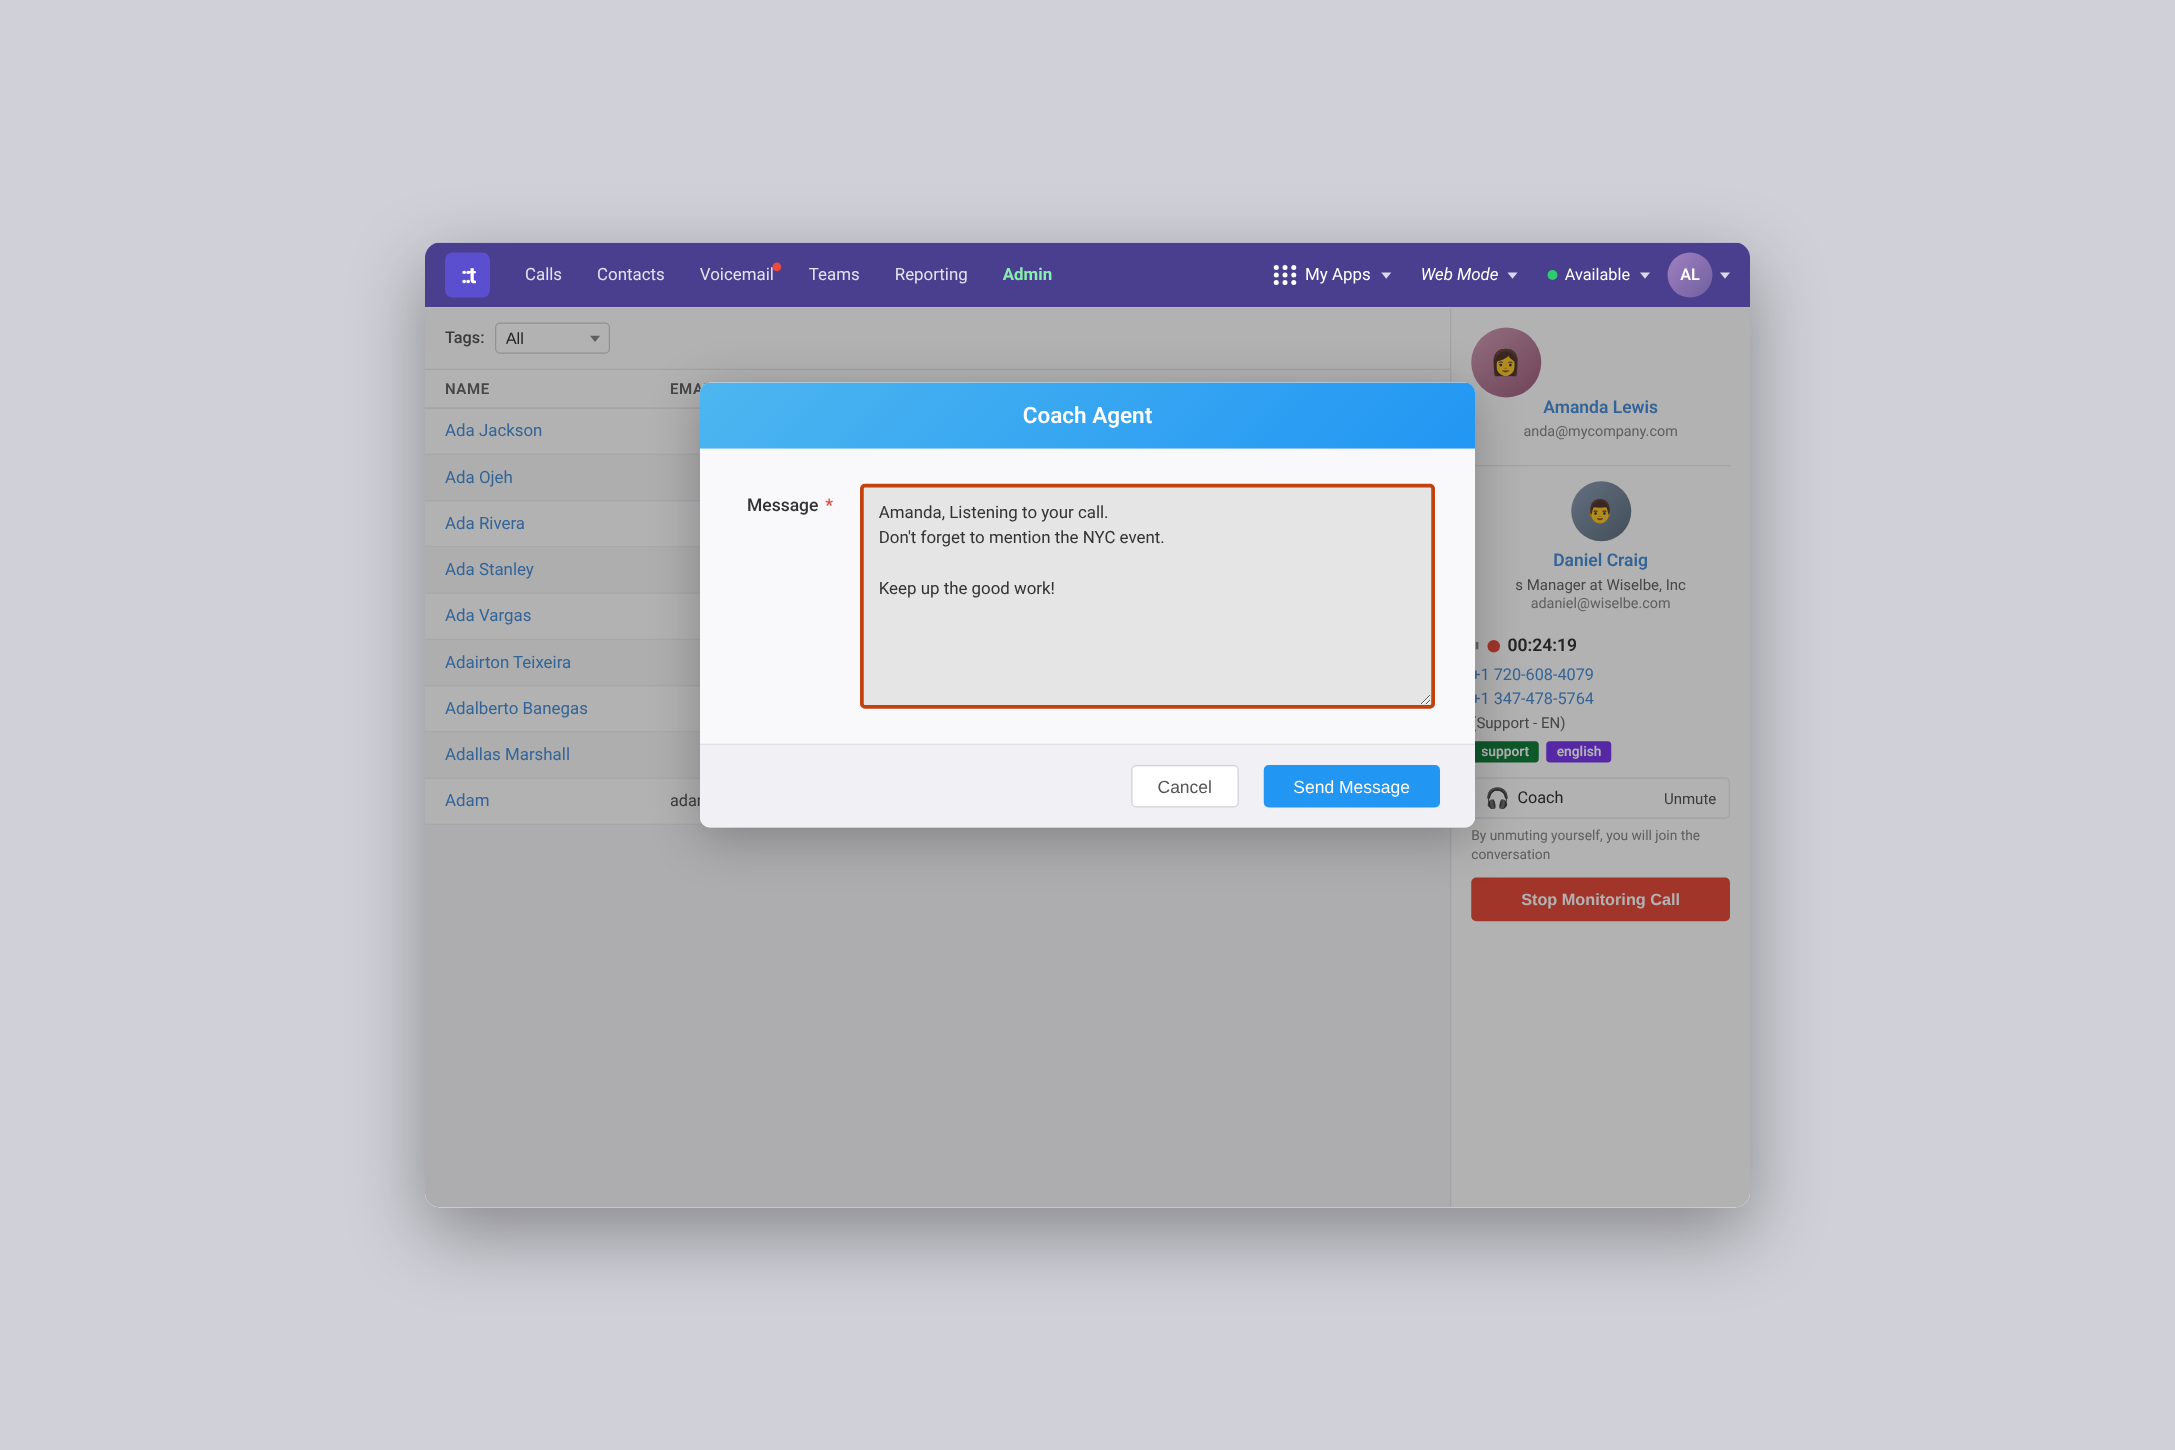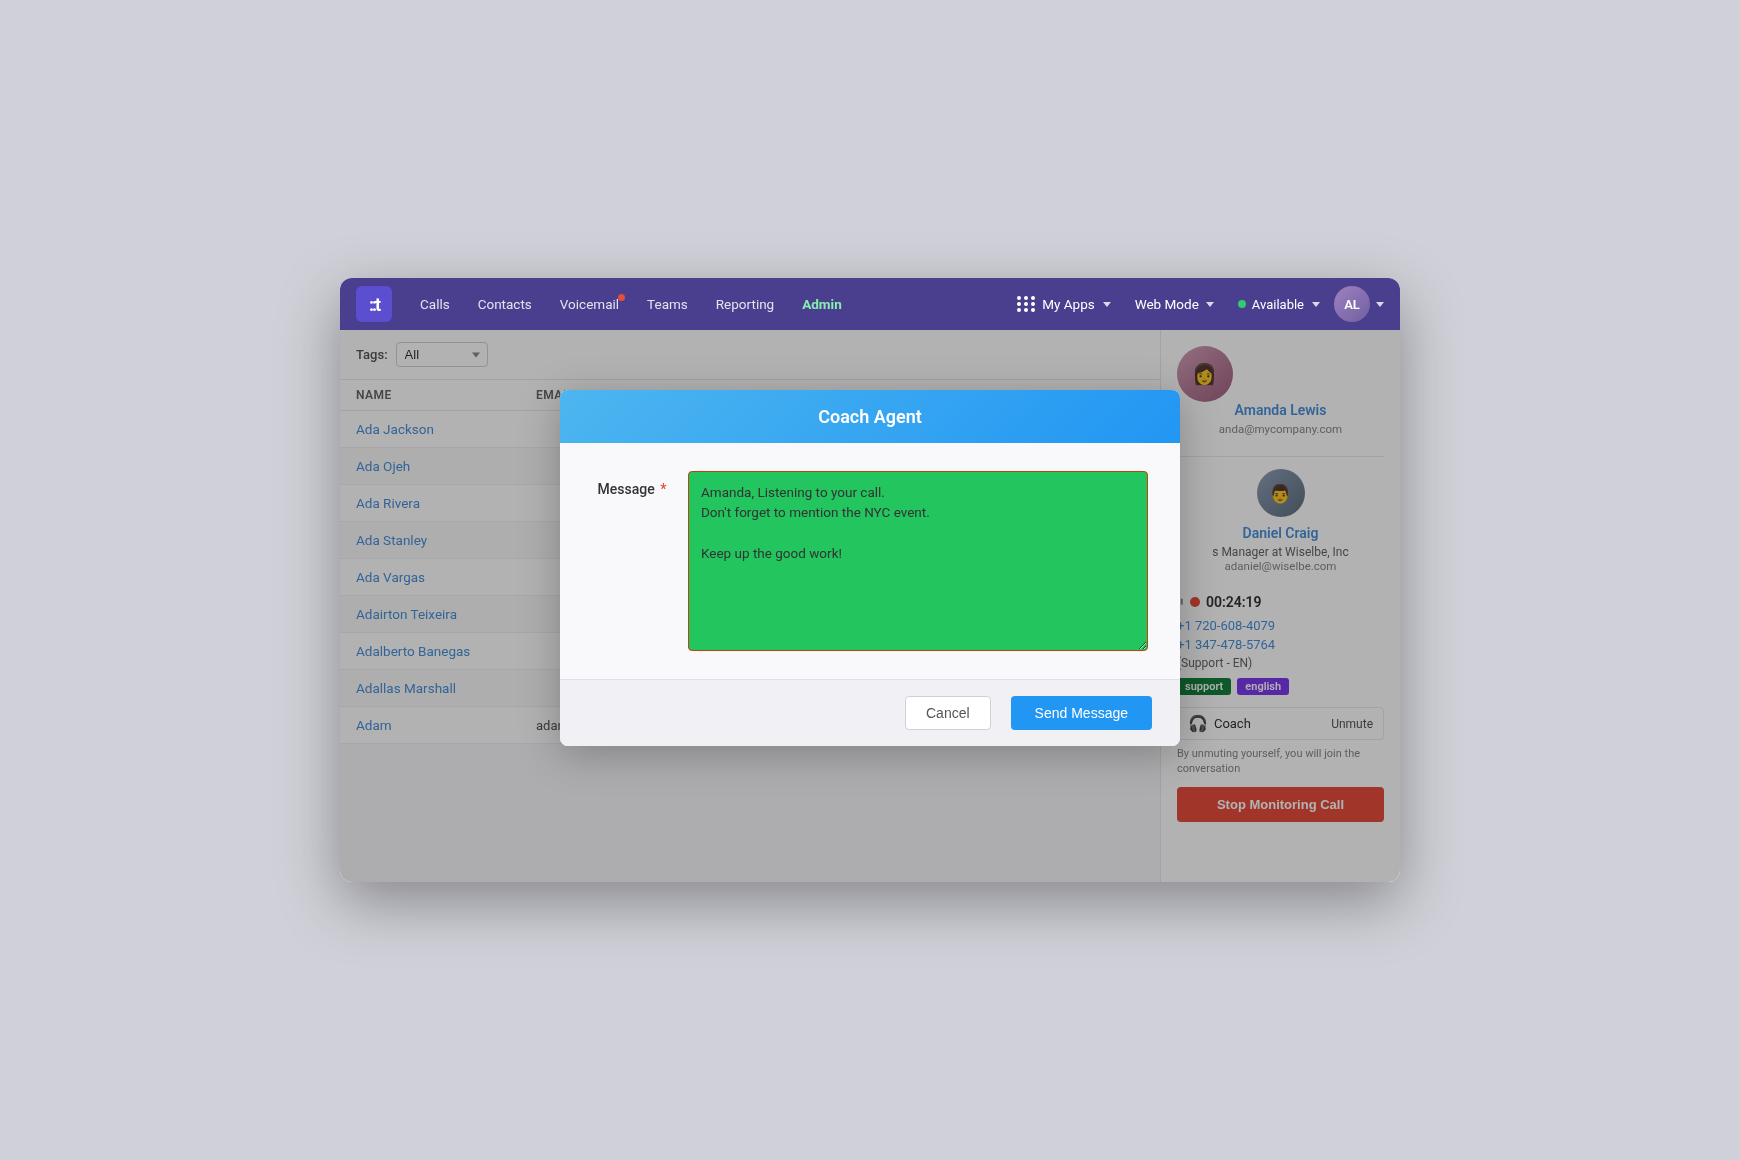--- a/index.html
+++ b/index.html
@@ -93,20 +93,21 @@
     }
     .nav-mode-btn {
       display: flex;
       align-items: center;
       gap: 5px;
       color: #fff;
       font-size: 13.5px;
       padding: 6px 10px;
       cursor: pointer;
       border-radius: 4px;
+      font-style: italic;
     }
     .status-btn {
       display: flex;
       align-items: center;
       gap: 6px;
       color: #fff;
       font-size: 13px;
       padding: 6px 10px;
       cursor: pointer;
       border-radius: 4px;
@@ -122,21 +123,21 @@
       height: 0;
       border-left: 4px solid transparent;
       border-right: 4px solid transparent;
       border-top: 5px solid rgba(255,255,255,0.8);
       display: inline-block;
       margin-left: 2px;
     }
     
     .main-content {
       display: flex;
-      height: 552px;
+      height: 720px;
       position: relative;
     }
     
     .left-panel {
       flex: 1;
       background: #f8f8fb;
       overflow: hidden;
       position: relative;
     }
     .tags-bar {
@@ -405,30 +406,30 @@
       padding-top: 10px;
       min-width: 80px;
       text-align: center;
     }
     .required-star {
       color: #e74c3c;
       margin-left: 2px;
     }
     .form-textarea {
       flex: 1;
-      border: 1px solid #c2410c;
+      border: 3px solid #c2410c;
       border-radius: 4px;
       padding: 10px 12px;
       font-size: 13.5px;
       color: #333;
       resize: vertical;
       min-height: 180px;
       font-family: inherit;
       line-height: 1.5;
-      background: #22c55e;
+      background: #e5e5e5;
     }
     .modal-footer {
       padding: 16px 28px;
       background: #f0f0f5;
       display: flex;
       justify-content: flex-end;
       gap: 20px;
       border-top: 1px solid #e0e0e8;
     }
     .btn-cancel {

